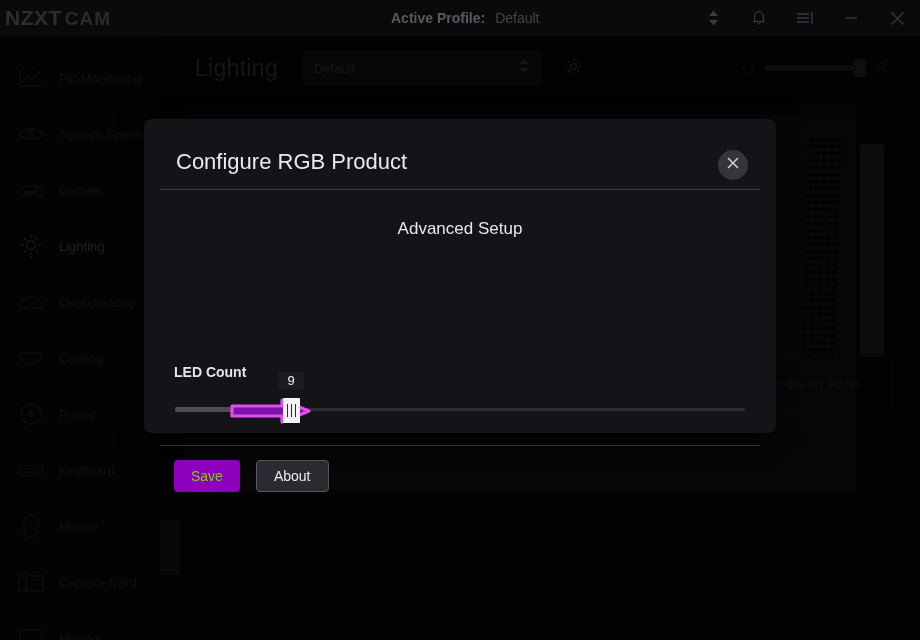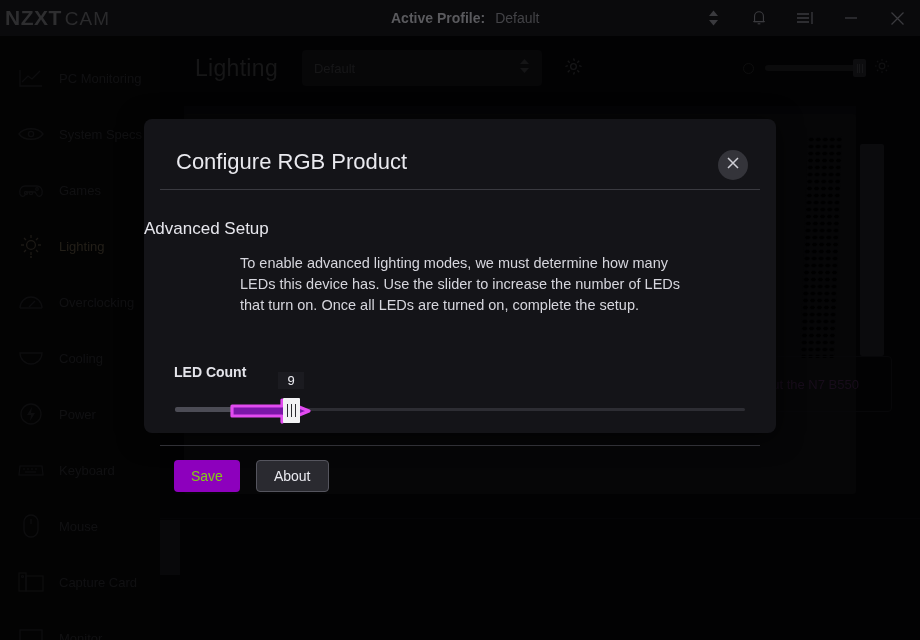--- a/index.html
+++ b/index.html
@@ -36,21 +36,21 @@
     letter-spacing: 0.5px;
   }
   .brand-nzxt {
     font-size: 21px;
     font-weight: bold;
     color: #2e2e30;
     letter-spacing: 0.5px;
   }
   .brand-cam {
     font-size: 19px;
-    font-weight: 400;
+    font-weight: 700;
     color: #2a2a2c;
     margin-left: 3px;
     letter-spacing: 1px;
   }
   .profile-wrap {
     position: absolute;
     left: 391px;
     top: 10px;
     display: flex;
     align-items: center;
@@ -293,21 +293,21 @@
   .modal-rule {
     position: absolute;
     left: 16px; top: 70px;
     width: 600px; height: 1px;
     background: #3a3a40;
   }
   .adv-title {
     position: absolute;
     top: 100px;
     width: 632px;
-    text-align: left;
+    text-align: center;
     font-size: 17px;
     font-weight: 400;
     color: #e6e6ec;
   }
   .adv-body {
     position: absolute;
     left: 96px; top: 134px;
     width: 445px;
     font-size: 14.5px;
     line-height: 21px;
@@ -636,21 +636,20 @@
       <span>
         <svg width="14" height="14" viewBox="0 0 14 14" fill="none" stroke="currentColor" stroke-width="1.5">
           <path d="M2 2 L12 12 M12 2 L2 12"></path>
         </svg>
       </span>
     </div>
 
     <div class="modal-rule"></div>
 
     <div class="adv-title">Advanced Setup</div>
-    <div class="adv-body">To enable advanced lighting modes, we must determine how many LEDs this device has. Use the slider to increase the number of LEDs that turn on. Once all LEDs are turned on, complete the setup.</div>
 
     <div class="led-label">LED Count</div>
 
     <div class="slider-row">
       <div class="slider-track"></div>
       <div class="slider-fill"></div>
 
       <svg class="anno-arrow" viewBox="0 0 82 26">
         <path d="M2 8 L52 8 L52 2 L79 13 L52 24 L52 18 L2 18 Z" fill="#7b17a8" stroke="#e24bf0" stroke-width="3.2" stroke-linejoin="round"></path>
       </svg>

